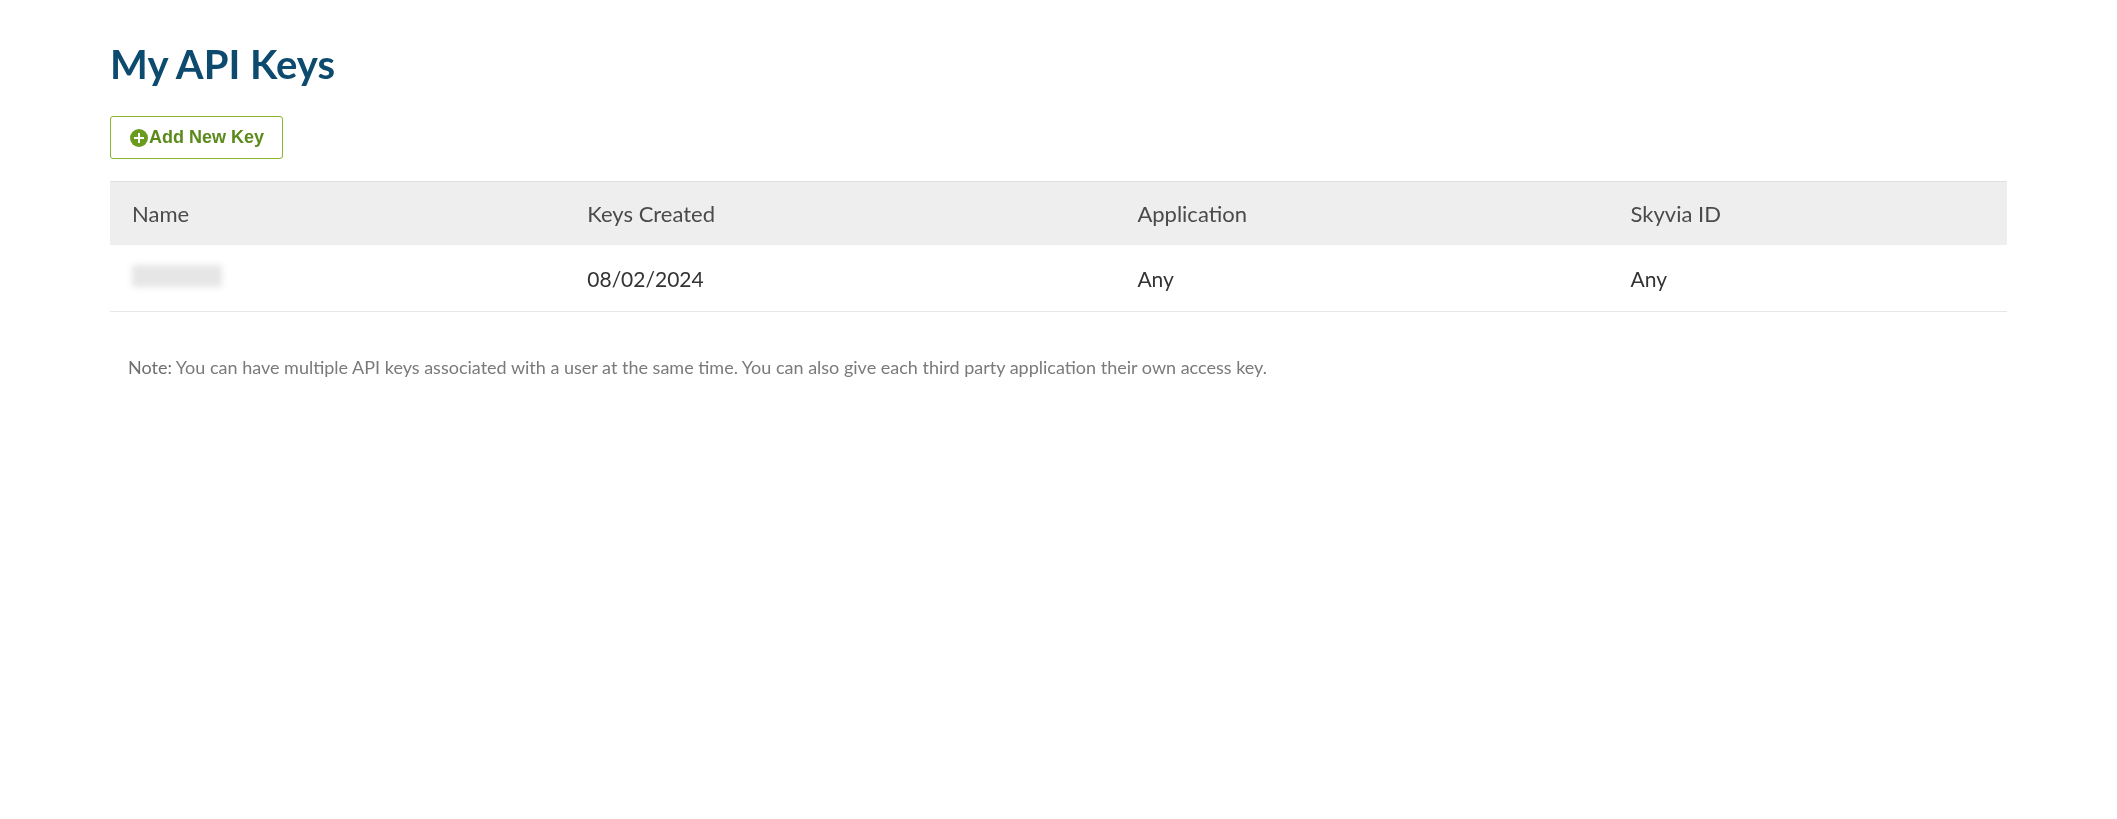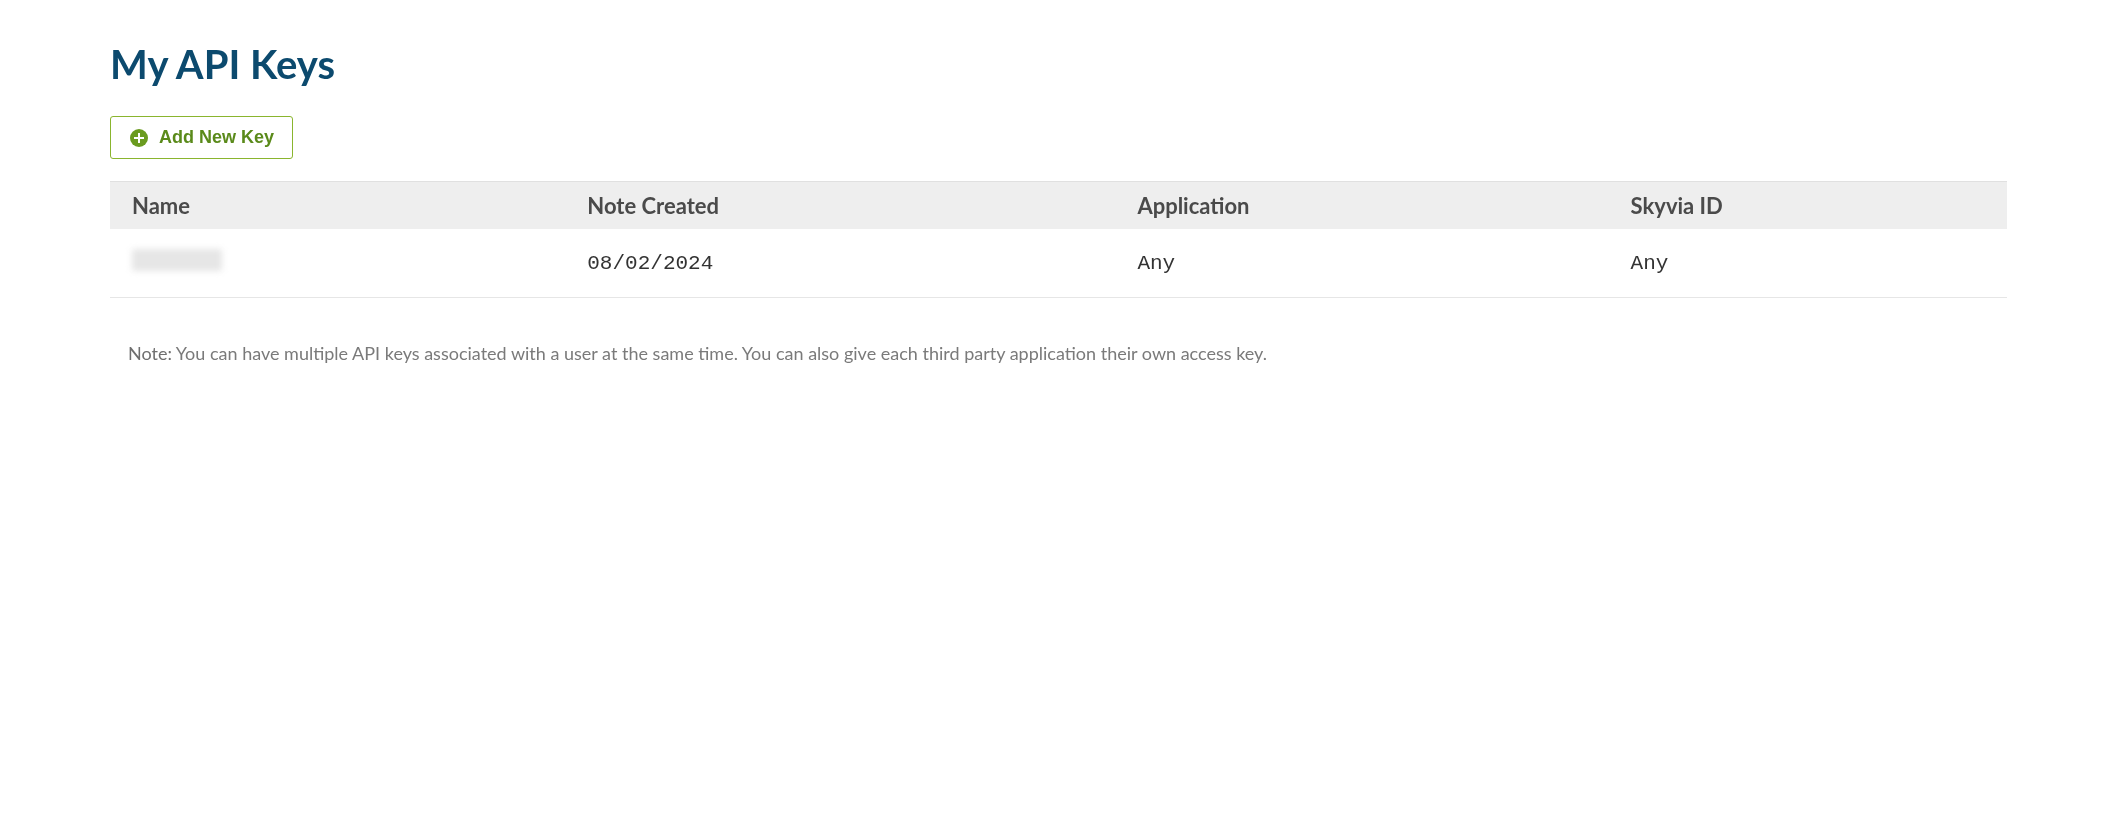--- a/index.html
+++ b/index.html
@@ -15,21 +15,20 @@
   }
   .page-title {
     font-size: 40px;
     font-weight: 700;
     color: #0c4a6e;
     margin-bottom: 28px;
   }
   .add-btn {
     display: inline-flex;
     align-items: center;
-    gap: 10px;
     border: 1px solid #8ab52e;
     background: #ffffff;
     color: #5a8a1a;
     font-size: 18px;
     font-weight: 700;
     padding: 10px 18px;
     border-radius: 3px;
     cursor: pointer;
   }
   .add-icon {
@@ -42,31 +41,30 @@
     border-top: 1px solid #e0e0e0;
   }
   table {
     width: 100%;
     border-collapse: collapse;
   }
   thead th {
     background: #eeeeee;
     text-align: left;
     font-size: 22px;
-    font-weight: 700;
+    font-weight: 400;
     color: #4a4a4a;
-    padding: 10px 22px;
+    padding: 18px 22px;
   }
   tbody td {
     font-size: 21px;
     color: #333333;
     padding: 20px 22px;
     border-bottom: 1px solid #e6e6e6;
     vertical-align: middle;
-    font-family: Liberation Mono, monospace;
   }
   .col-name { width: 24%; }
   .col-date { width: 29%; }
   .col-app  { width: 26%; }
   .col-device { width: 21%; }
   .redacted {
     display: inline-block;
     width: 90px;
     height: 22px;
     background: #e6e6e6;
@@ -99,21 +97,21 @@
     </svg>
   </span>
   <span>Add New Key</span>
 </button>
 
 <div class="table-wrap">
   <table>
     <thead>
       <tr>
         <th class="col-name">Name</th>
-        <th class="col-date">Note Created</th>
+        <th class="col-date">Keys Created</th>
         <th class="col-app">Application</th>
         <th class="col-device">Skyvia ID</th>
       </tr>
     </thead>
     <tbody id="keys-body">
     <tr>
           <td><span class="redacted"></span></td>
           <td>08/02/2024</td>
           <td>Any</td>
           <td>Any</td>

